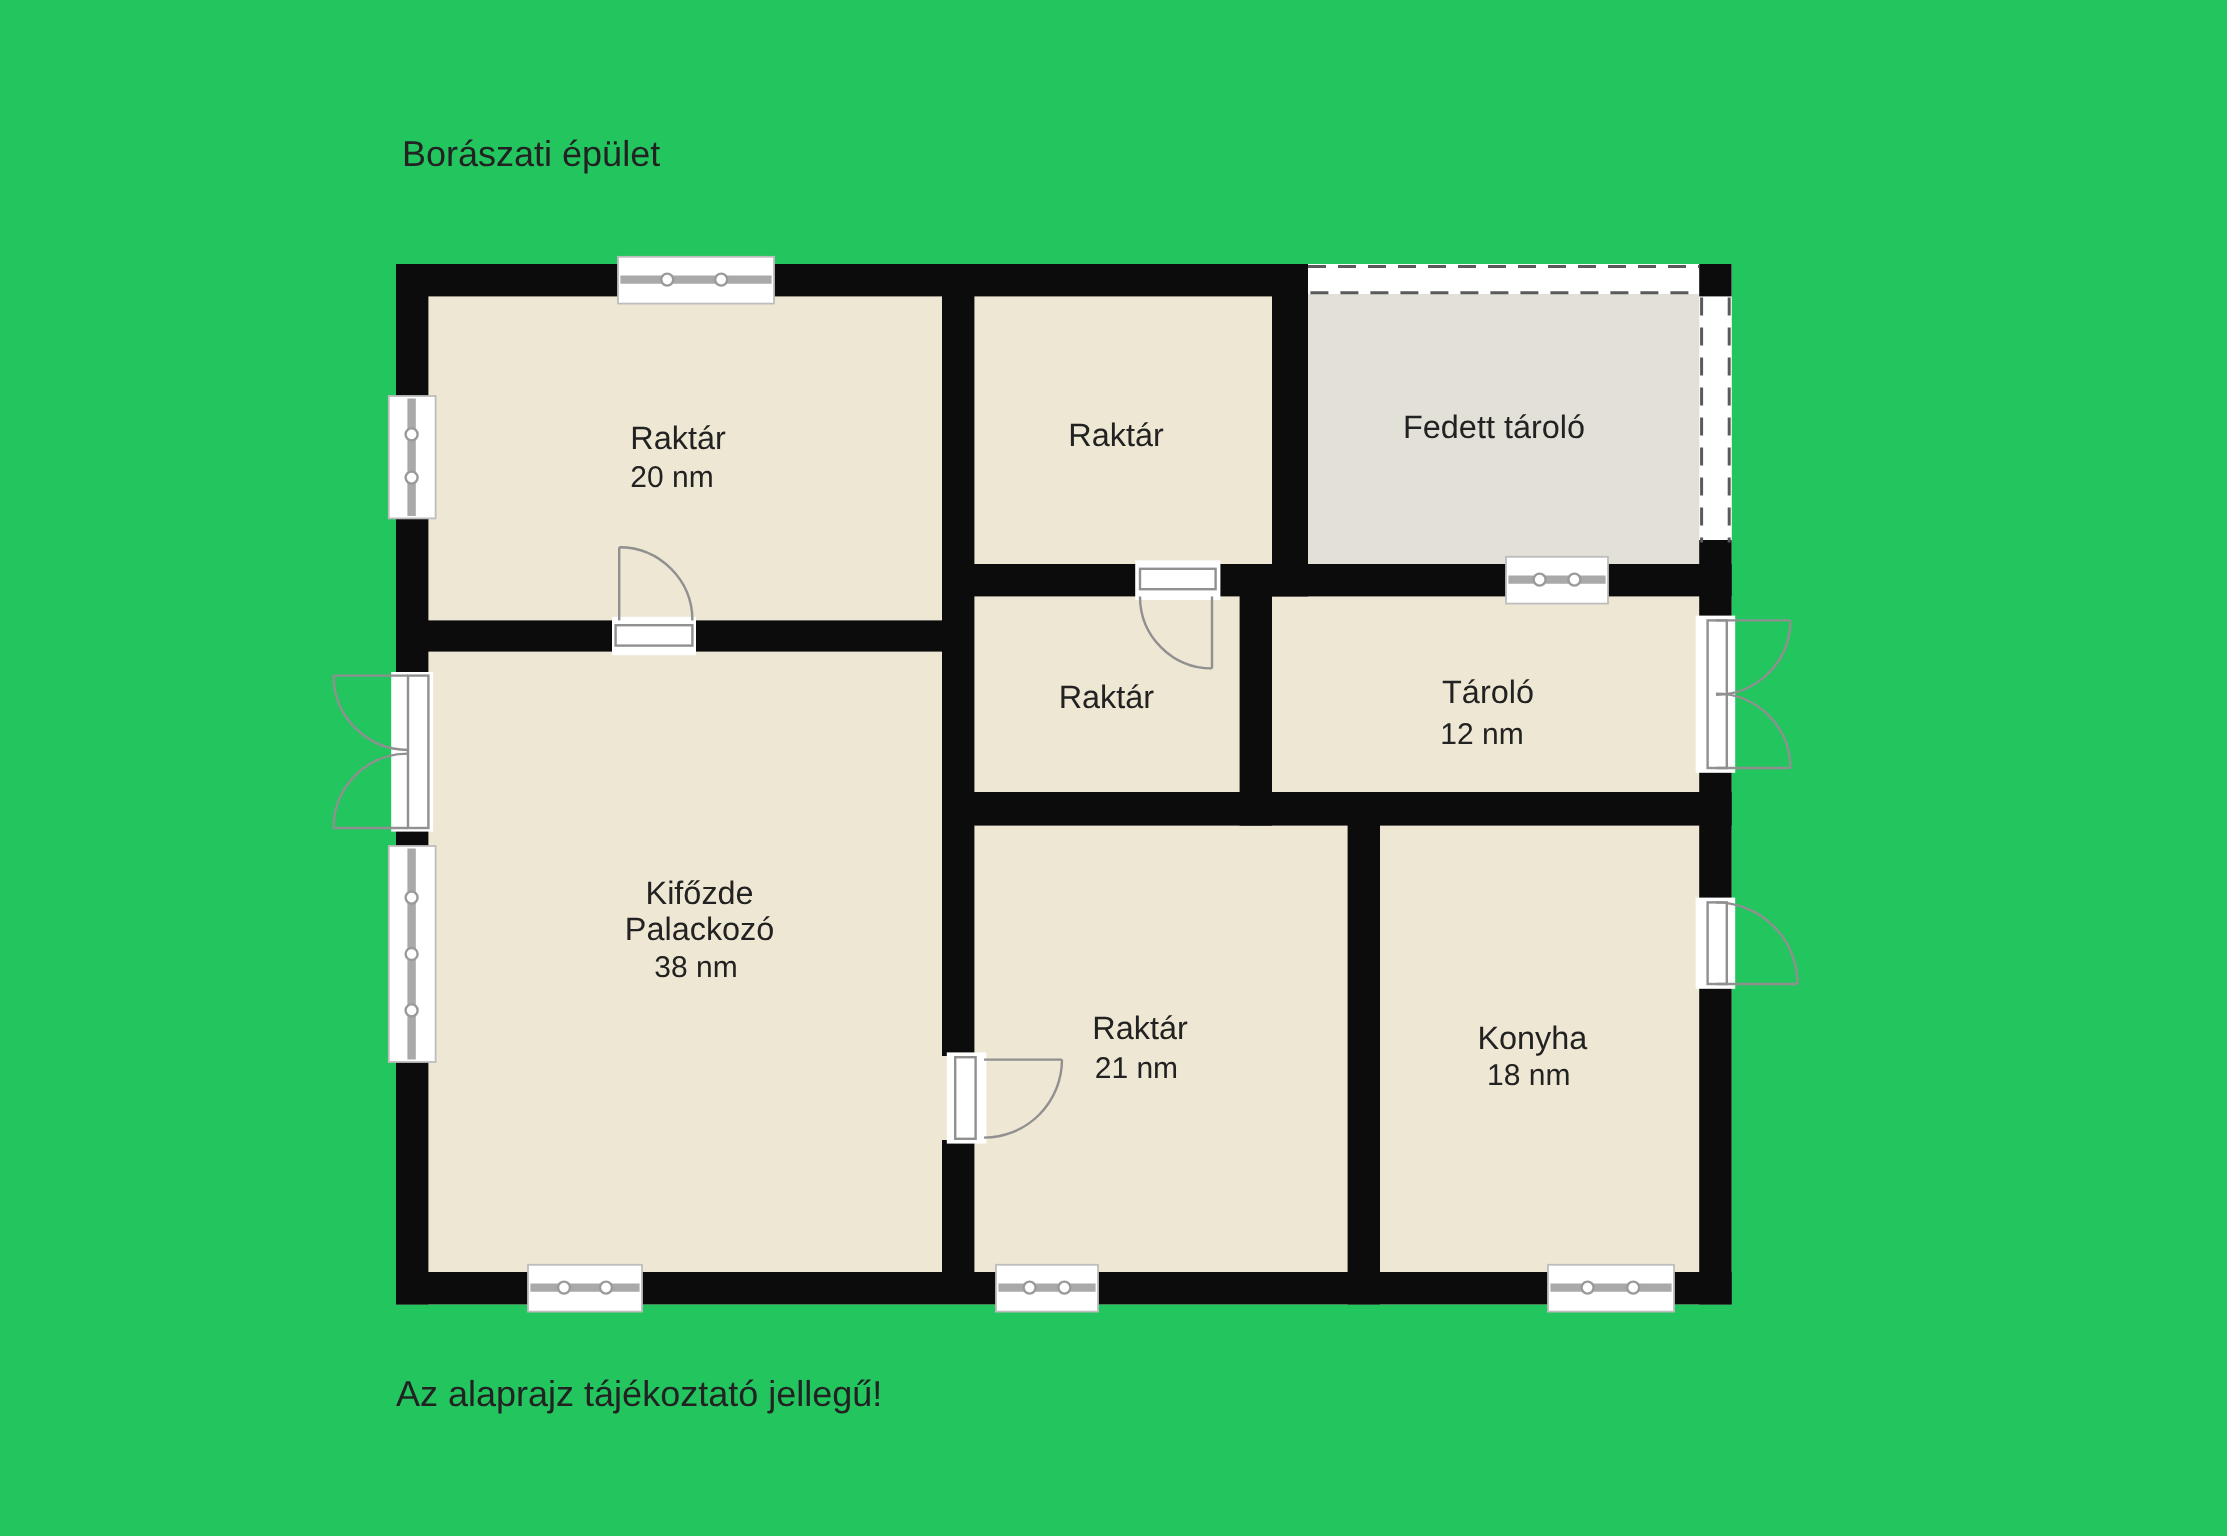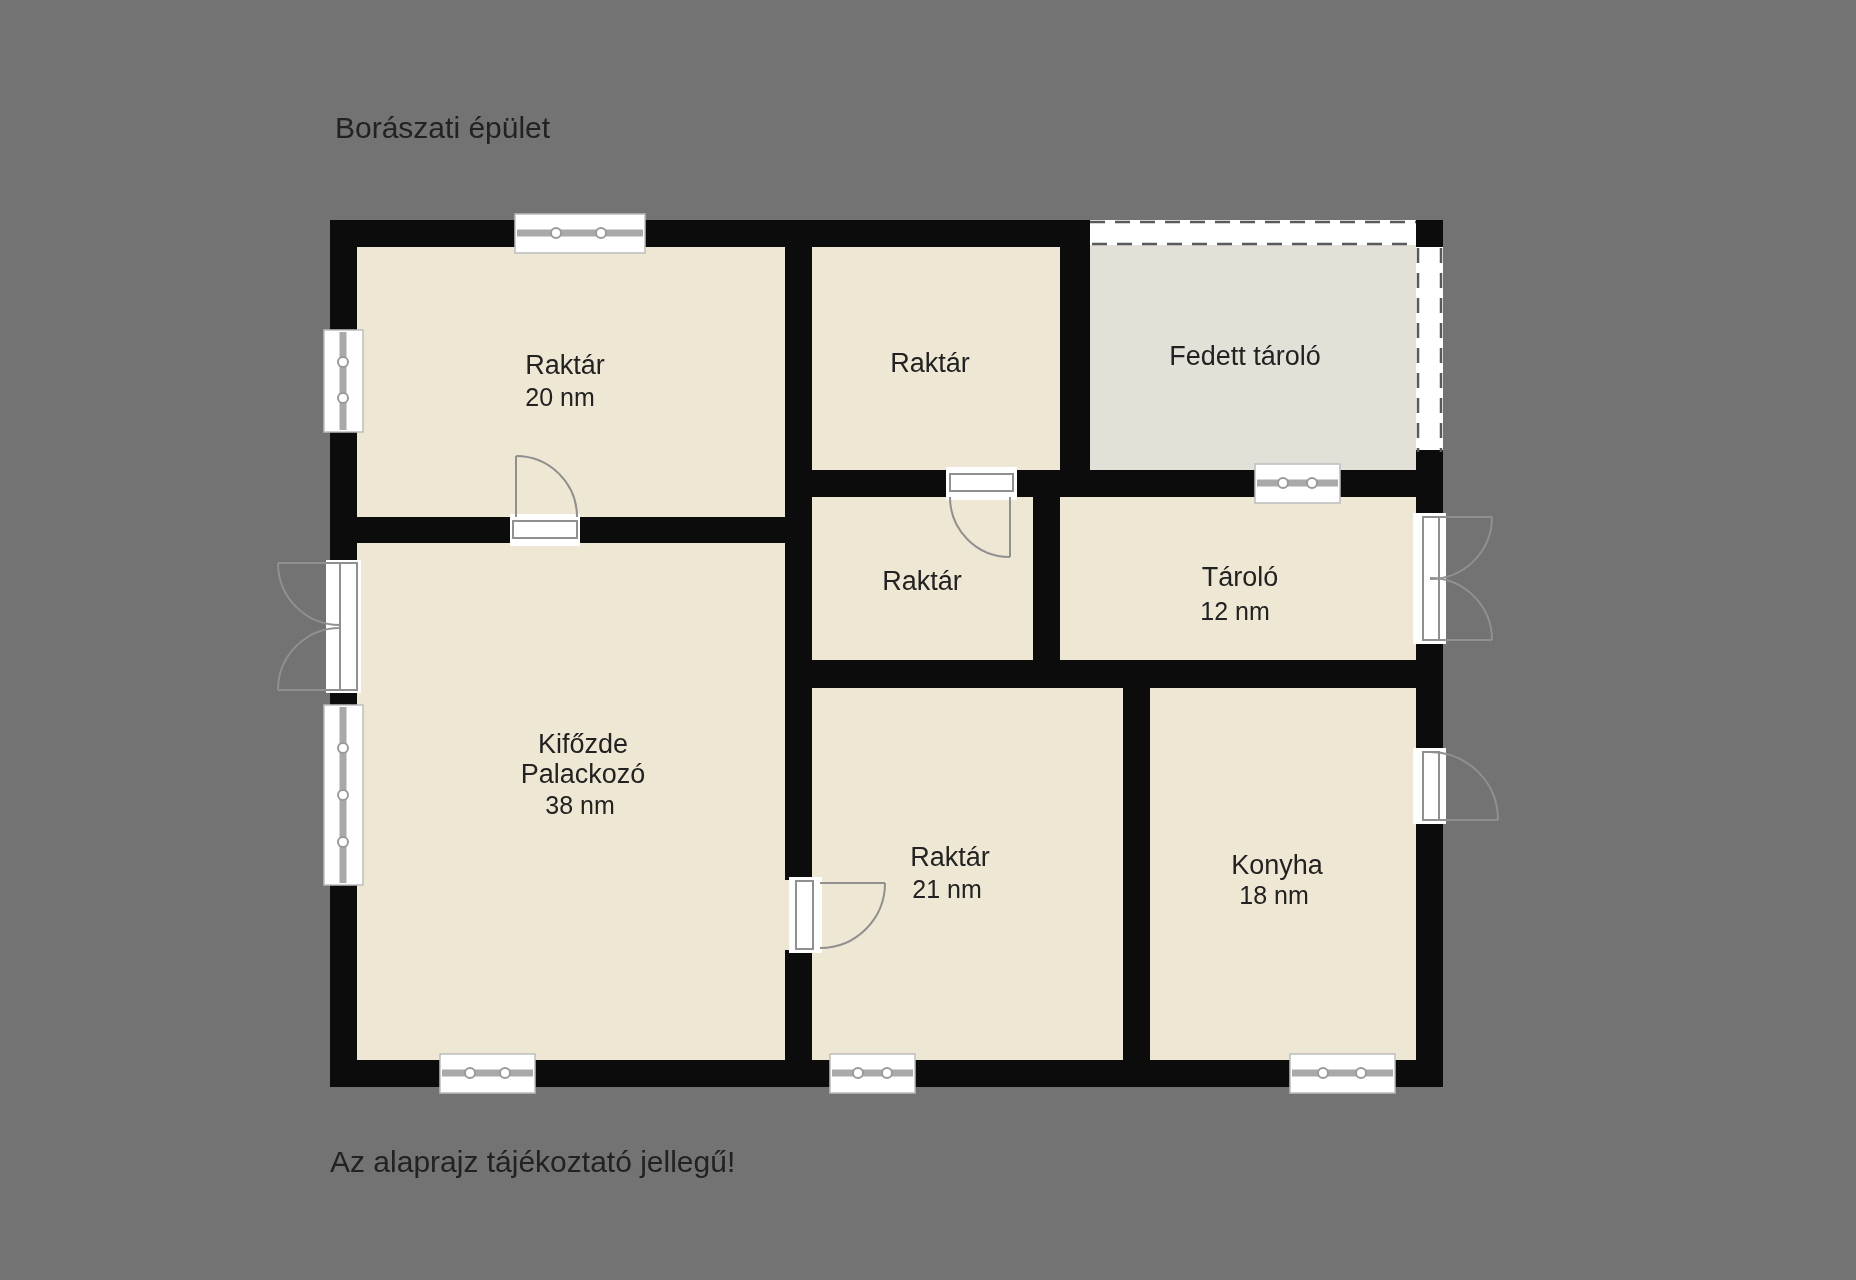--- a/index.html
+++ b/index.html
@@ -1,16 +1,16 @@
 <!DOCTYPE html>
 <html><head>
 <meta charset="utf-8">
 <style>
   html,body{margin:0;padding:0;background:#ffffff;}
-  .stage{position:relative;width:1856px;height:1280px;background:#737373;overflow:hidden;
+  .stage{position:relative;width:1856px;height:1280px;background:#22c55e;overflow:hidden;
          font-family:"Liberation Sans", sans-serif;}
   svg{display:block;}
   .room{fill:#EEE7D3;}
   .covered{fill:#E3E0D8;}
   .wall{fill:#0C0C0C;}
   .gap{fill:#FFFFFF;}
   .sym{stroke:#909090;fill:none;stroke-width:2;}
   .symfill{stroke:#909090;fill:#FFFFFF;stroke-width:2;}
   .winbar{stroke:#A9A9A9;stroke-width:7;}
   .winframe{fill:#FFFFFF;stroke:#BDBDBD;stroke-width:1.5;}

